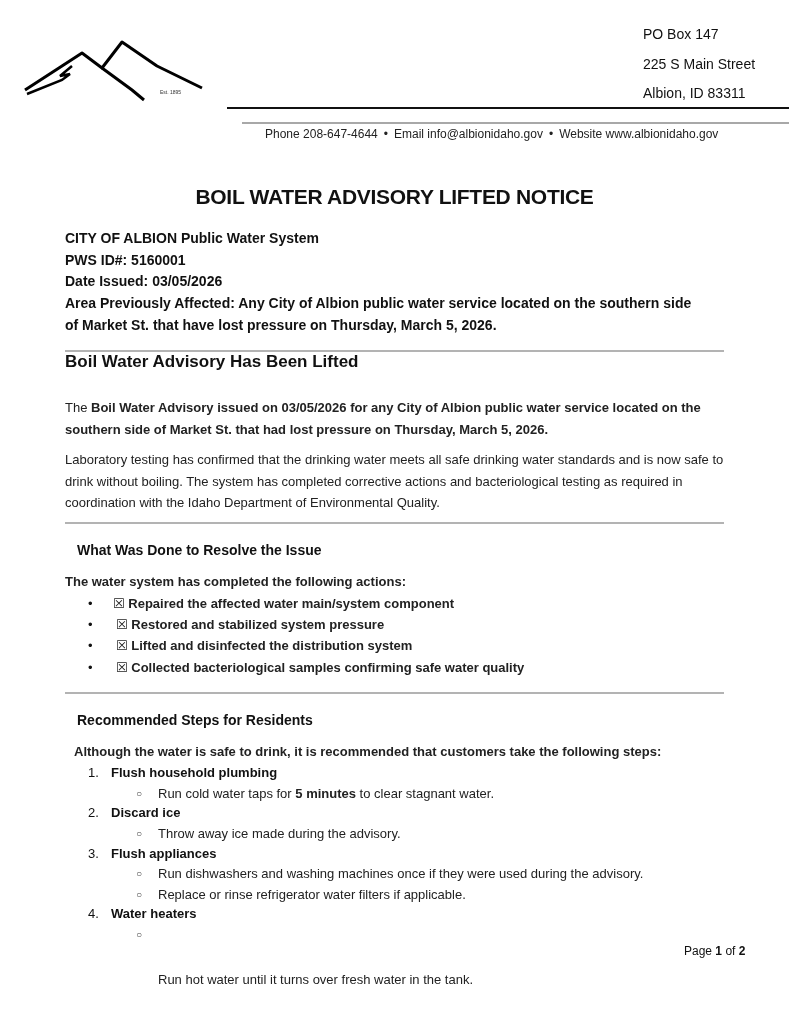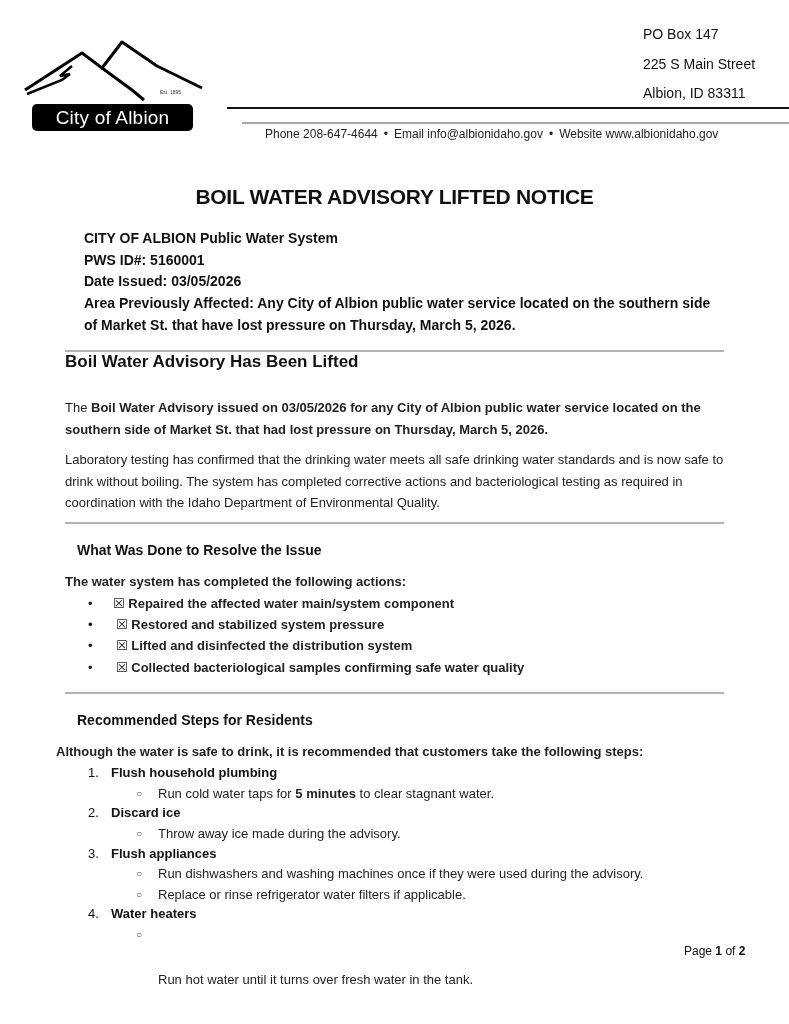--- a/index.html
+++ b/index.html
@@ -12,21 +12,21 @@
                 background: #000; border-radius: 5px; color: #fff; font-size: 19px;
                 text-align: center; line-height: 27px; letter-spacing: 0.2px; }
   .est { position: absolute; left: 138px; top: 51px; font-size: 5px; color: #333; }
   .addr { left: 643px; font-size: 14px; color: #111; }
   .rule-black { left: 227px; top: 107px; width: 562px; height: 2px; background: #111; }
   .rule-gray { left: 242px; top: 122px; width: 547px; height: 2px; background: #a8a8a8; }
   .contact { left: 265px; top: 127px; font-size: 12px; color: #222; white-space: nowrap; text-align: right; }
   .contact .dot { margin: 0 6px; }
   
   .title { left: 0; width: 789px; top: 185px; text-align: center; font-size: 21px; font-weight: bold; letter-spacing: -0.3px; }
-  .meta { left: 65px; font-size: 14px; font-weight: bold; line-height: 22px; margin-left: 19px; }
+  .meta { left: 65px; font-size: 14px; font-weight: bold; line-height: 22px; }
   .hr { left: 65px; width: 659px; height: 2px; background: #b3b3b3; }
   .h2 { left: 65px; top: 352px; font-size: 17px; font-weight: bold; }
   .p { left: 65px; width: 665px; font-size: 13px; line-height: 21.5px; color: #222; }
   .h3 { left: 65px; font-size: 14px; font-weight: bold; margin-left: 12px; }
   .li { font-size: 13px; color: #222; white-space: nowrap; font-weight: bold; }
   .bullet { left: 88px; font-size: 13px; }
   .num { left: 88px; font-size: 13px; }
   .step { left: 111px; font-size: 13px; font-weight: bold; }
   .sub-b { left: 136px; font-size: 10px; color: #444; }
   .sub { left: 158px; font-size: 13px; color: #222; }
@@ -35,21 +35,20 @@
 </head>
 <body>
 
 <div class="abs logo">
   <svg width="185" height="66" viewBox="0 0 185 66" style="position:absolute;left:0;top:0">
     <path d="M3 52 L40 28 L60 15 L80 30 L100 4 L135 28 L180 50" fill="none" stroke="#000" stroke-width="3" stroke-linejoin="round"></path>
     <path d="M80 30 L110 52 L122 62" fill="none" stroke="#000" stroke-width="3"></path>
     <path d="M5 56 L40 42 L48 36 L38 38 L50 28" fill="none" stroke="#000" stroke-width="2.5"></path>
   </svg>
   <span class="est">Est. 1895</span>
-  <div class="logo-badge">City of Albion</div>
 </div>
 
 <div class="abs addr" style="top:26px">PO Box 147</div>
 <div class="abs addr" style="top:56px">225 S Main Street</div>
 <div class="abs addr" style="top:85px">Albion, ID 83311</div>
 
 <div class="abs rule-black"></div>
 <div class="abs rule-gray"></div>
 
 <div class="abs contact">
@@ -82,21 +81,21 @@
 <div class="abs bullet" style="top:617px">•</div>
 <div class="abs li" style="left:116px;top:617px"><span>☒</span> <span>Restored and stabilized system pressure</span></div>
 <div class="abs bullet" style="top:638px">•</div>
 <div class="abs li" style="left:116px;top:638px"><span>☒</span> <span>Lifted and disinfected the distribution system</span></div>
 <div class="abs bullet" style="top:660px">•</div>
 <div class="abs li" style="left:116px;top:660px"><span>☒</span> <span>Collected bacteriological samples confirming safe water quality</span></div>
 
 <div class="abs hr" style="top:692px"></div>
 
 <div class="abs h3" style="top:712px">Recommended Steps for Residents</div>
-<div class="abs li" style="left:56px;top:744px">Although the water is safe to drink, it is recommended that customers take the following steps:</div>
+<div class="abs li" style="left:74px;top:744px">Although the water is safe to drink, it is recommended that customers take the following steps:</div>
 
 <div class="abs num" style="top:765px">1.</div>
 <div class="abs step" style="top:765px">Flush household plumbing</div>
 <div class="abs sub-b" style="top:788px">○</div>
 <div class="abs sub" style="top:786px"><span>Run cold water taps for </span><b>5 minutes</b><span> to clear stagnant water.</span></div>
 
 <div class="abs num" style="top:805px">2.</div>
 <div class="abs step" style="top:805px">Discard ice</div>
 <div class="abs sub-b" style="top:828px">○</div>
 <div class="abs sub" style="top:826px">Throw away ice made during the advisory.</div>

